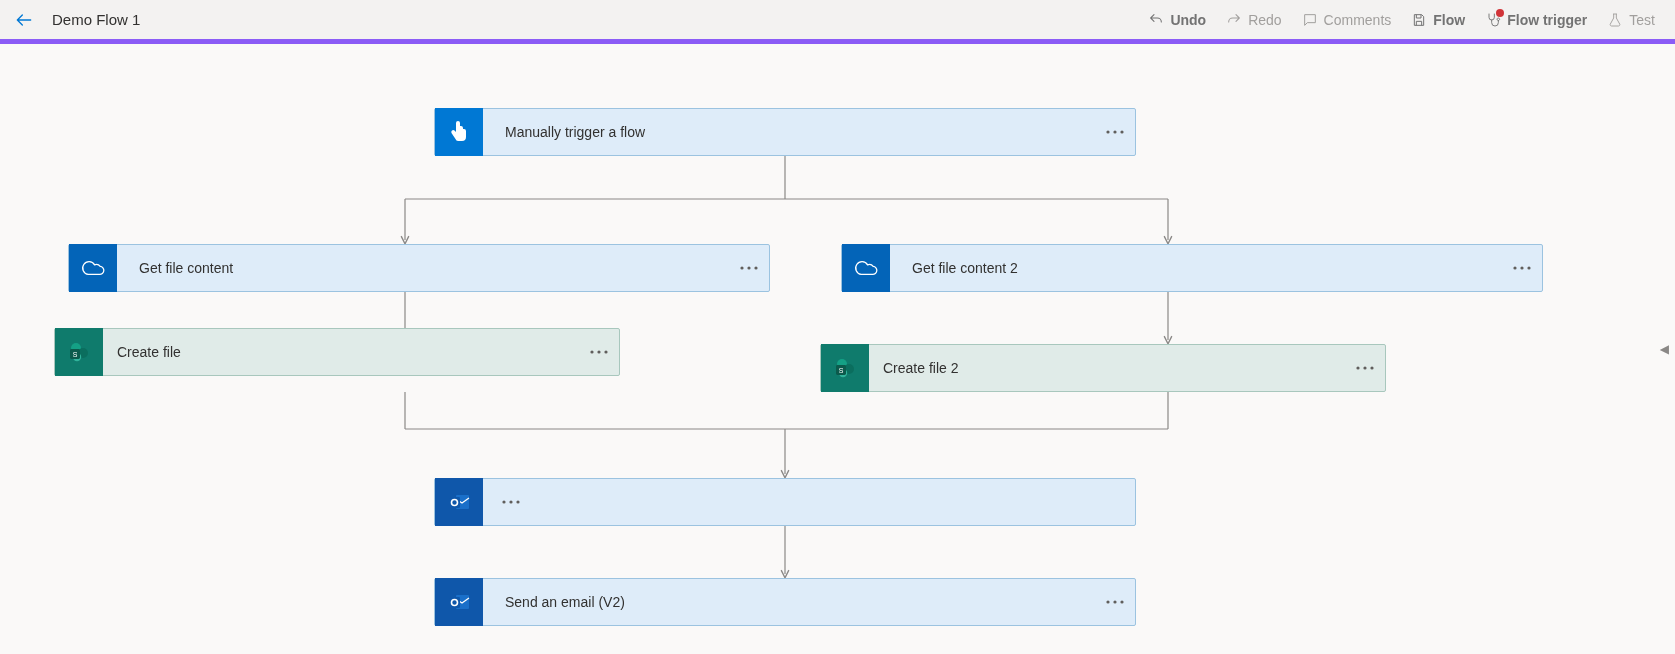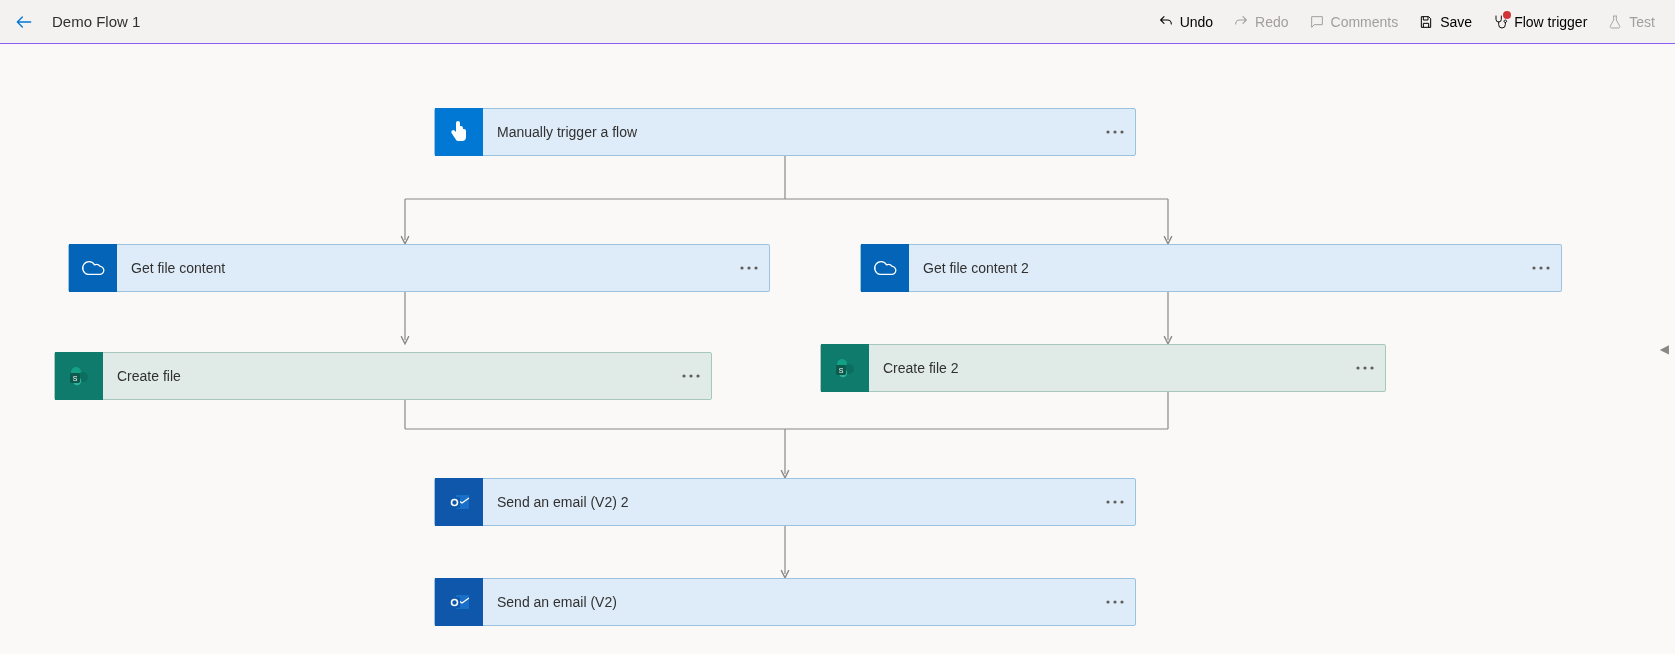--- a/index.html
+++ b/index.html
@@ -2,69 +2,69 @@
 <html><head>
 <meta charset="utf-8">
 <style>
   * { box-sizing: border-box; margin: 0; padding: 0; font-family: "Segoe UI", Arial, sans-serif; }
   body { background: #faf9f8; width: 1675px; }
 
   
   .header {
     height: 44px;
     background: #f3f2f1;
-    border-bottom: 1px solid #8b5cf6;
+    border-bottom: 5px solid #8b5cf6;
     display: flex;
     align-items: center;
     padding: 0 12px;
     justify-content: space-between;
   }
   .header-left { display: flex; align-items: center; gap: 16px; }
   .back-btn { width: 24px; height: 24px; display:flex; align-items:center; justify-content:center; color:#0078d4; cursor:pointer; }
   .flow-title { font-size: 15px; color:#323130; }
 
   .header-right { display:flex; align-items:center; gap: 4px; }
   .tool-btn { display:flex; align-items:center; gap:6px; padding:6px 8px; font-size:14px; color:#605e5c; cursor:pointer; border-radius:2px; }
-  .tool-btn.active { color:#000000; }
+  .tool-btn.active { color:#737373;font-weight:bold; }
   .tool-btn.disabled { color:#a19f9d; cursor:default; }
   .tool-icon { width:16px; height:16px; display:flex; align-items:center; justify-content:center; position:relative; }
   .dot-badge { position:absolute; top:-3px; right:-3px; width:8px; height:8px; background:#d13438; border-radius:50%; }
 
   
   .canvas { position:relative; width:100%; height:610px; padding-top:24px; }
   .canvas svg.connectors { position:absolute; left:0; top:0; width:100%; height:100%; stroke:#8a8886; stroke-width:1.2; fill:none; }
 
   .node {
     position:absolute;
     height:48px;
     display:flex;
     align-items:center;
     border:1px solid #9bc3e0;
     border-radius:2px;
     font-size:14px;
     color:#323130;
     cursor:pointer;
   }
-  .node.blue  { background:#deecf9; border-color:#9bc3e0; }
+  .node.blue  { background:#deecf9; border-color:#9bc3e0;gap:8px; }
   .node.green { background:#e0ebe8; border-color:#a8c7bd; }
 
   .node .icon-box { width:48px; height:48px; display:flex; align-items:center; justify-content:center; color:#fff; flex-shrink:0; }
   .icon-blue    { background:#0078d4; }
   .icon-outlook { background:#0f57aa; }
   .icon-green   { background:#0f7b6c; }
   .icon-blue2   { background:#0364b8; }
 
   .node .label { padding-left:14px; flex:1; }
   .node .more { width:40px; display:flex; align-items:center; justify-content:center; color:#605e5c; }
 
   
   .n-trigger { left:434px; top:64px;  width:702px; }
   .n-left1   { left:68px;  top:200px; width:702px; }
-  .n-right1  { left:860px; top:200px; width:702px; }
-  .n-left2   { left:54px;  top:308px; width:658px; }
+  .n-right1  { left:841px; top:200px; width:702px; }
+  .n-left2   { left:54px;  top:284px; width:566px; }
   .n-right2  { left:820px; top:300px; width:566px; }
   .n-email1  { left:434px; top:434px; width:702px; }
   .n-email2  { left:434px; top:534px; width:702px;justify-content:flex-end; }
 
   .chevron { position:absolute; right:6px; top:50%; transform:translateY(-50%); color:#8a8886; font-size:12px; }
 </style>
 </head>
 <body>
 
 <div class="header">
@@ -101,21 +101,21 @@
           </svg>
       </span>
       <span>Comments</span>
     </div>
     <div class="tool-btn active">
       <span class="tool-icon">
         <svg width="16" height="16" viewBox="0 0 24 24">
             <path d="M5 4h11l3 3v13H5V4zM8 4v5h7V4M8 20v-6h8v6" stroke="currentColor" stroke-width="1.5" fill="none" stroke-linejoin="round"></path>
           </svg>
       </span>
-      <span>Save</span>
+      <span>Flow</span>
     </div>
     <div class="tool-btn active">
       <span class="tool-icon">
         <svg width="16" height="16" viewBox="0 0 24 24">
             <path d="M6 3v5a4 4 0 008 0V3M10 12v4a5 5 0 005 5 5 5 0 005-5v-3M20 13a2 2 0 10-.01 0" stroke="currentColor" stroke-width="1.4" fill="none" stroke-linecap="round"></path>
           </svg>
         <span class="dot-badge"></span>
       </span>
       <span>Flow trigger</span>
     </div>
@@ -245,21 +245,20 @@
 
   <div class="node blue n-email1">
     <div class="icon-box icon-outlook">
       <svg width="24" height="24" viewBox="0 0 24 24">
           <rect x="9" y="5" width="13" height="14" rx="1" fill="#1a6fc9"></rect>
           <path d="M9 9l6 4 7-5" stroke="#fff" stroke-width="1.2" fill="none"></path>
           <rect x="2" y="7" width="11" height="11" rx="1.2" fill="#0f57aa"></rect>
           <circle cx="7.5" cy="12.5" r="3" fill="none" stroke="#fff" stroke-width="1.6"></circle>
         </svg>
     </div>
-    <div class="label">Send an email (V2) 2</div>
     <div class="more">
       <svg width="18" height="4" viewBox="0 0 18 4">
           <circle cx="2" cy="2" r="1.6" fill="currentColor"></circle>
           <circle cx="9" cy="2" r="1.6" fill="currentColor"></circle>
           <circle cx="16" cy="2" r="1.6" fill="currentColor"></circle>
         </svg>
     </div>
   </div>
 
   <div class="node blue n-email2">

